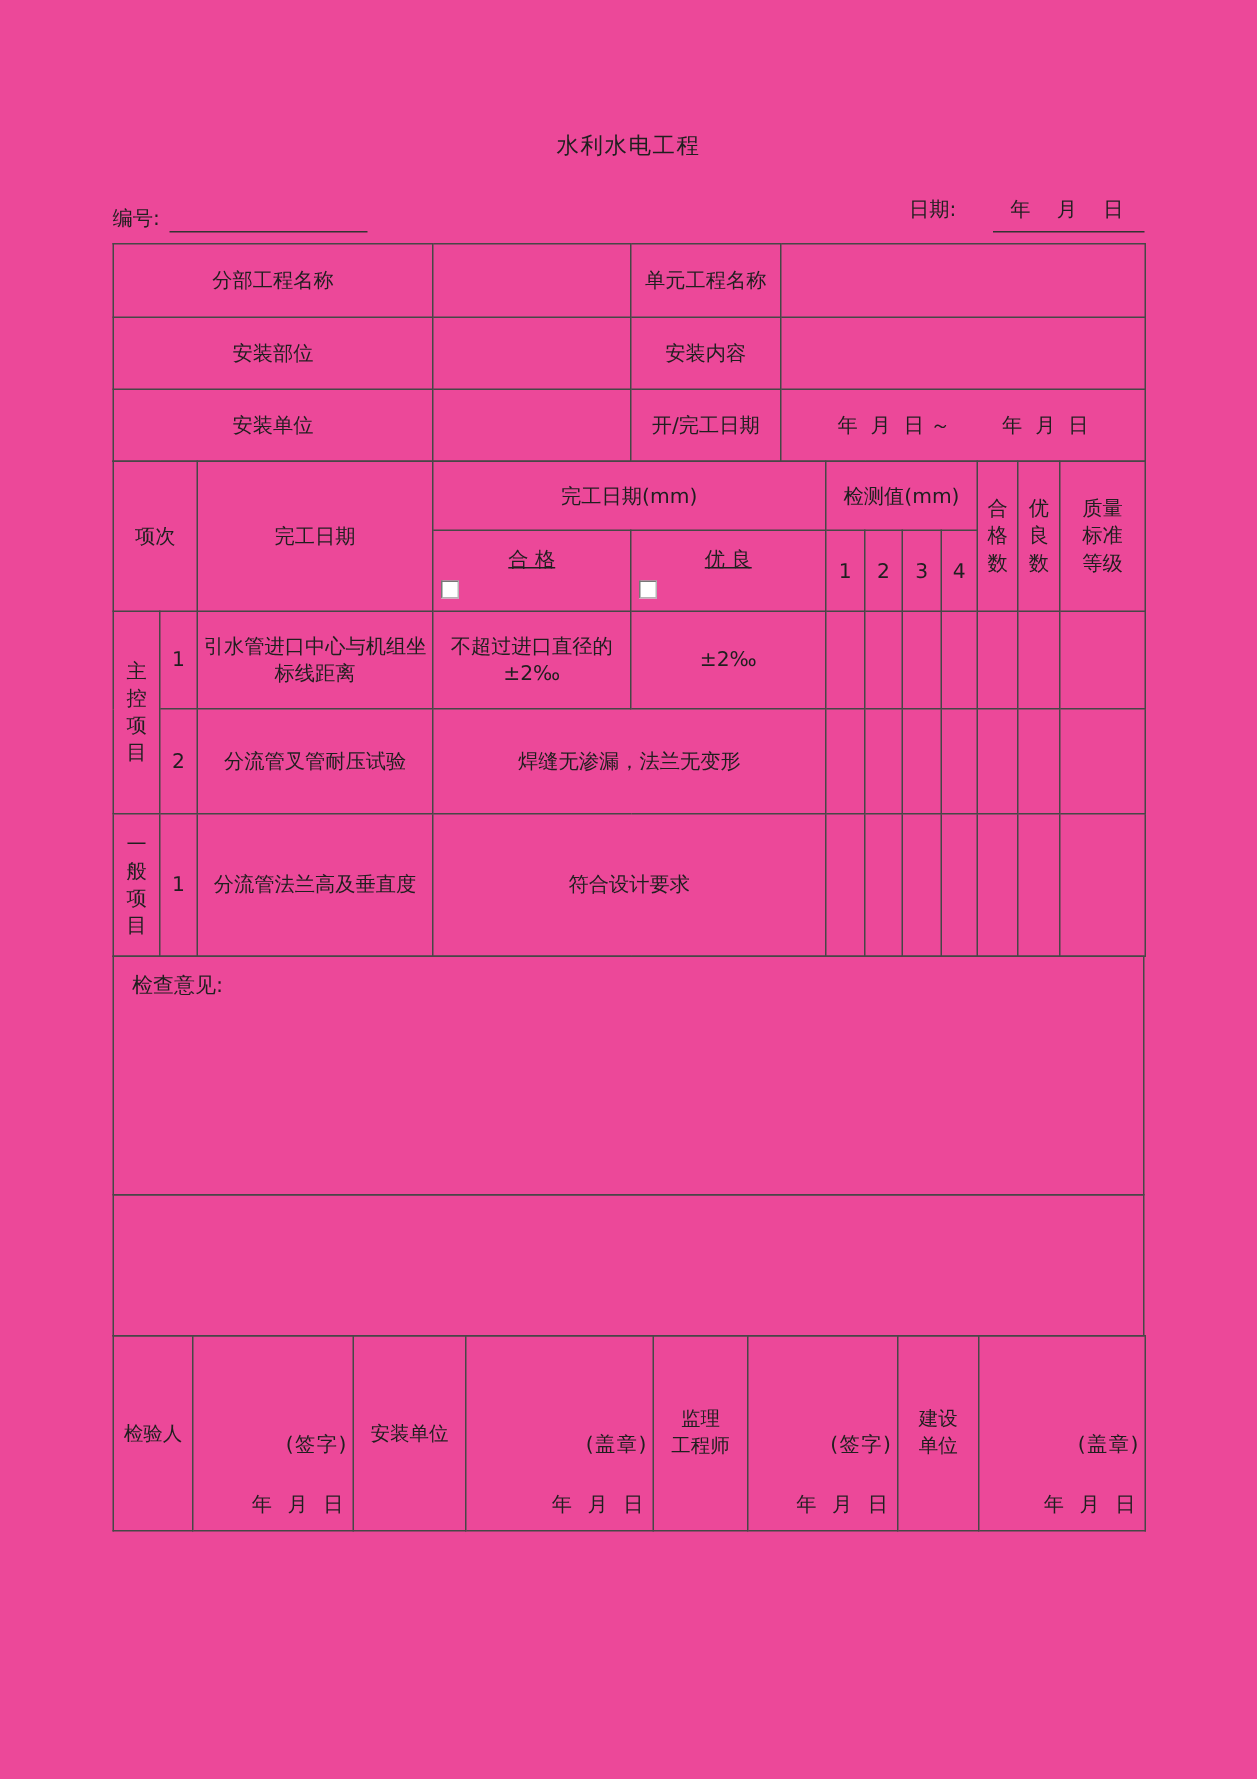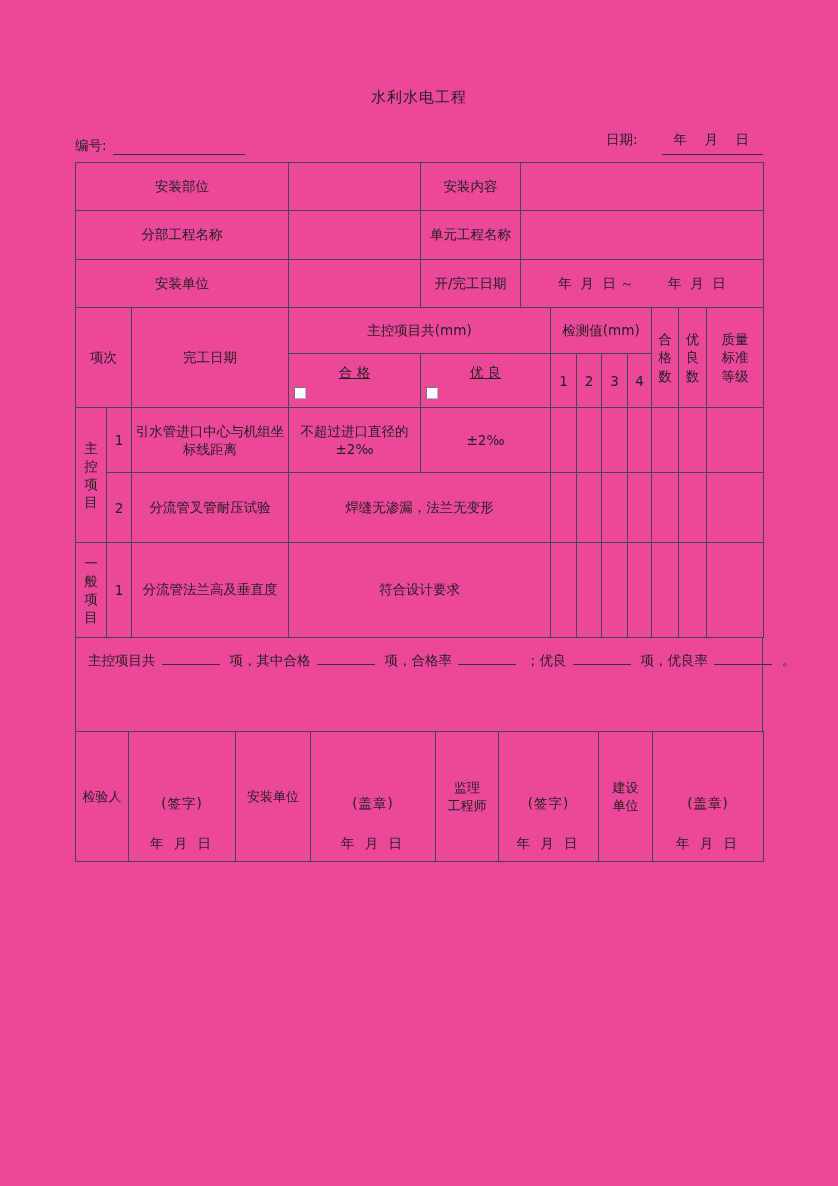--- a/index.html
+++ b/index.html
@@ -44,21 +44,21 @@
     width:688px; height:160px; margin:-1px auto 0 auto; border:1px solid #474747;
     font-size:14px; text-align:left; padding:10px 12px; background:transparent;
   }
   .summary-box {
     width:688px; height:95px; margin:-1px auto 0 auto; border:1px solid #474747;
     padding:14px 10px 0 12px; font-size:13.5px;
   }
   .summary-line { margin-bottom:16px; white-space:nowrap; }
   .u { display:inline-block; border-bottom:1px solid #333; height:13px; width:58px; margin:0 10px 0 6px; }
   .sig-cell-label { font-size:13px; }
-  .sig-cell-stack { vertical-align:bottom; }
+  .sig-cell-stack { vertical-align:bottom;text-align:right; }
   .sig-inner { display:flex; flex-direction:column; justify-content:flex-end; height:118px; }
   .sig-sign { margin-bottom:22px; letter-spacing:1px; }
   .sig-date { margin-bottom:6px; letter-spacing:3px; }
 </style>
 </head>
 <body>
 
 <div class="page">
 
   <div class="super-title">水利水电工程</div>
@@ -80,30 +80,30 @@
   <div class="sheet">
 
     <table>
       <colgroup>
           <col style="width:213px">
           <col style="width:132px">
           <col style="width:100px">
           <col style="width:243px">
         </colgroup>
       <tbody>
-          <tr style="height:48px">
+          <tr style="height:49px">
+        <td>分部工程名称</td>
+        <td></td>
+        <td>单元工程名称</td>
+        <td></td>
+      </tr>
+      <tr style="height:48px">
         <td>安装部位</td>
         <td></td>
         <td>安装内容</td>
-        <td></td>
-      </tr>
-      <tr style="height:49px">
-        <td>分部工程名称</td>
-        <td></td>
-        <td>单元工程名称</td>
         <td></td>
       </tr>
       <tr style="height:48px">
         <td>安装单位</td>
         <td></td>
         <td>开/完工日期</td>
         <td class="prekeep">年  月  日 ～        年  月  日</td>
       </tr>
     </tbody>
       </table>
@@ -120,21 +120,21 @@
           <col style="width:26px">
           <col style="width:24px">
         <col style="width:27px">
           <col style="width:28px">
           <col style="width:57px">
       </colgroup>
       <tbody>
           <tr style="height:46px">
         <td colspan="2" rowspan="2">项次</td>
         <td rowspan="2">完工日期</td>
-        <td colspan="2">主控项目共(mm)</td>
+        <td colspan="2">完工日期(mm)</td>
         <td colspan="4">检测值(mm)</td>
         <td rowspan="2" class="pre">合
 格
 数</td>
         <td rowspan="2" class="pre">优
 良
 数</td>
         <td rowspan="2" class="pre">质量
 标准
 等级</td>
@@ -199,25 +199,25 @@
         <td></td>
         <td></td>
         <td></td>
         <td></td>
         <td></td>
         <td></td>
       </tr>
     </tbody>
       </table>
 
+    <div class="opinion-box">
+      <span>检查意见:</span>
+    </div>
 
     <div class="summary-box">
-      <div class="summary-line">
-        <span>主控项目共</span><span class="u"></span><span>项，其中合格</span><span class="u"></span><span>项，合格率</span><span class="u"></span><span>；优良</span><span class="u"></span><span>项，优良率</span><span class="u"></span><span>。</span>
-      </div>
     </div>
 
     <table>
       <colgroup>
         <col style="width:53px">
           <col style="width:107px">
           <col style="width:75px">
           <col style="width:125px">
         <col style="width:63px">
           <col style="width:100px">

